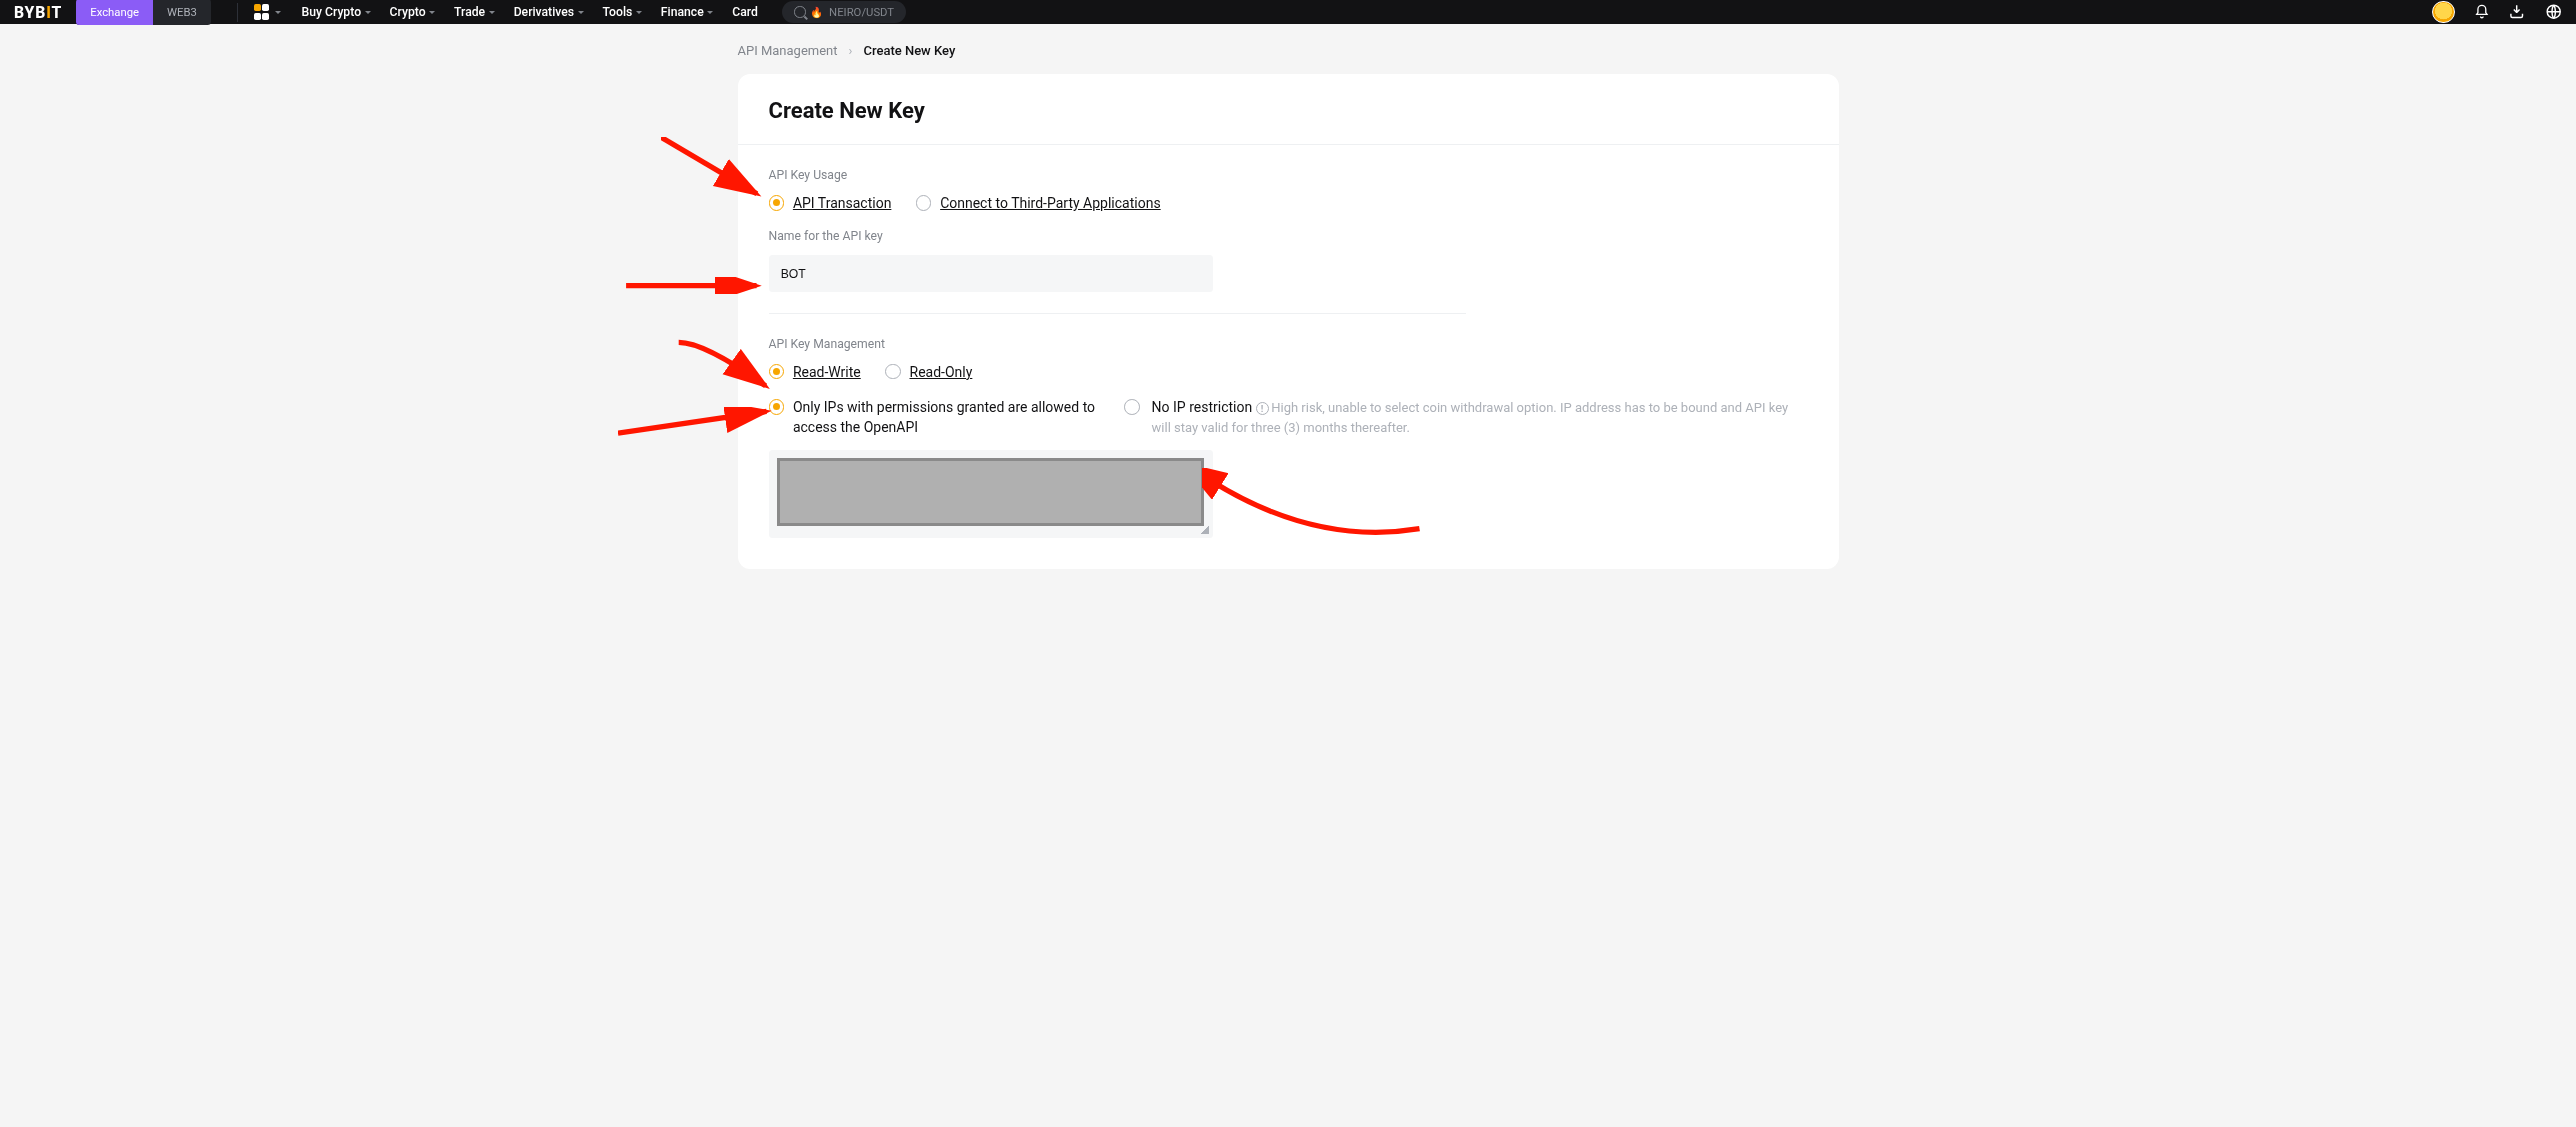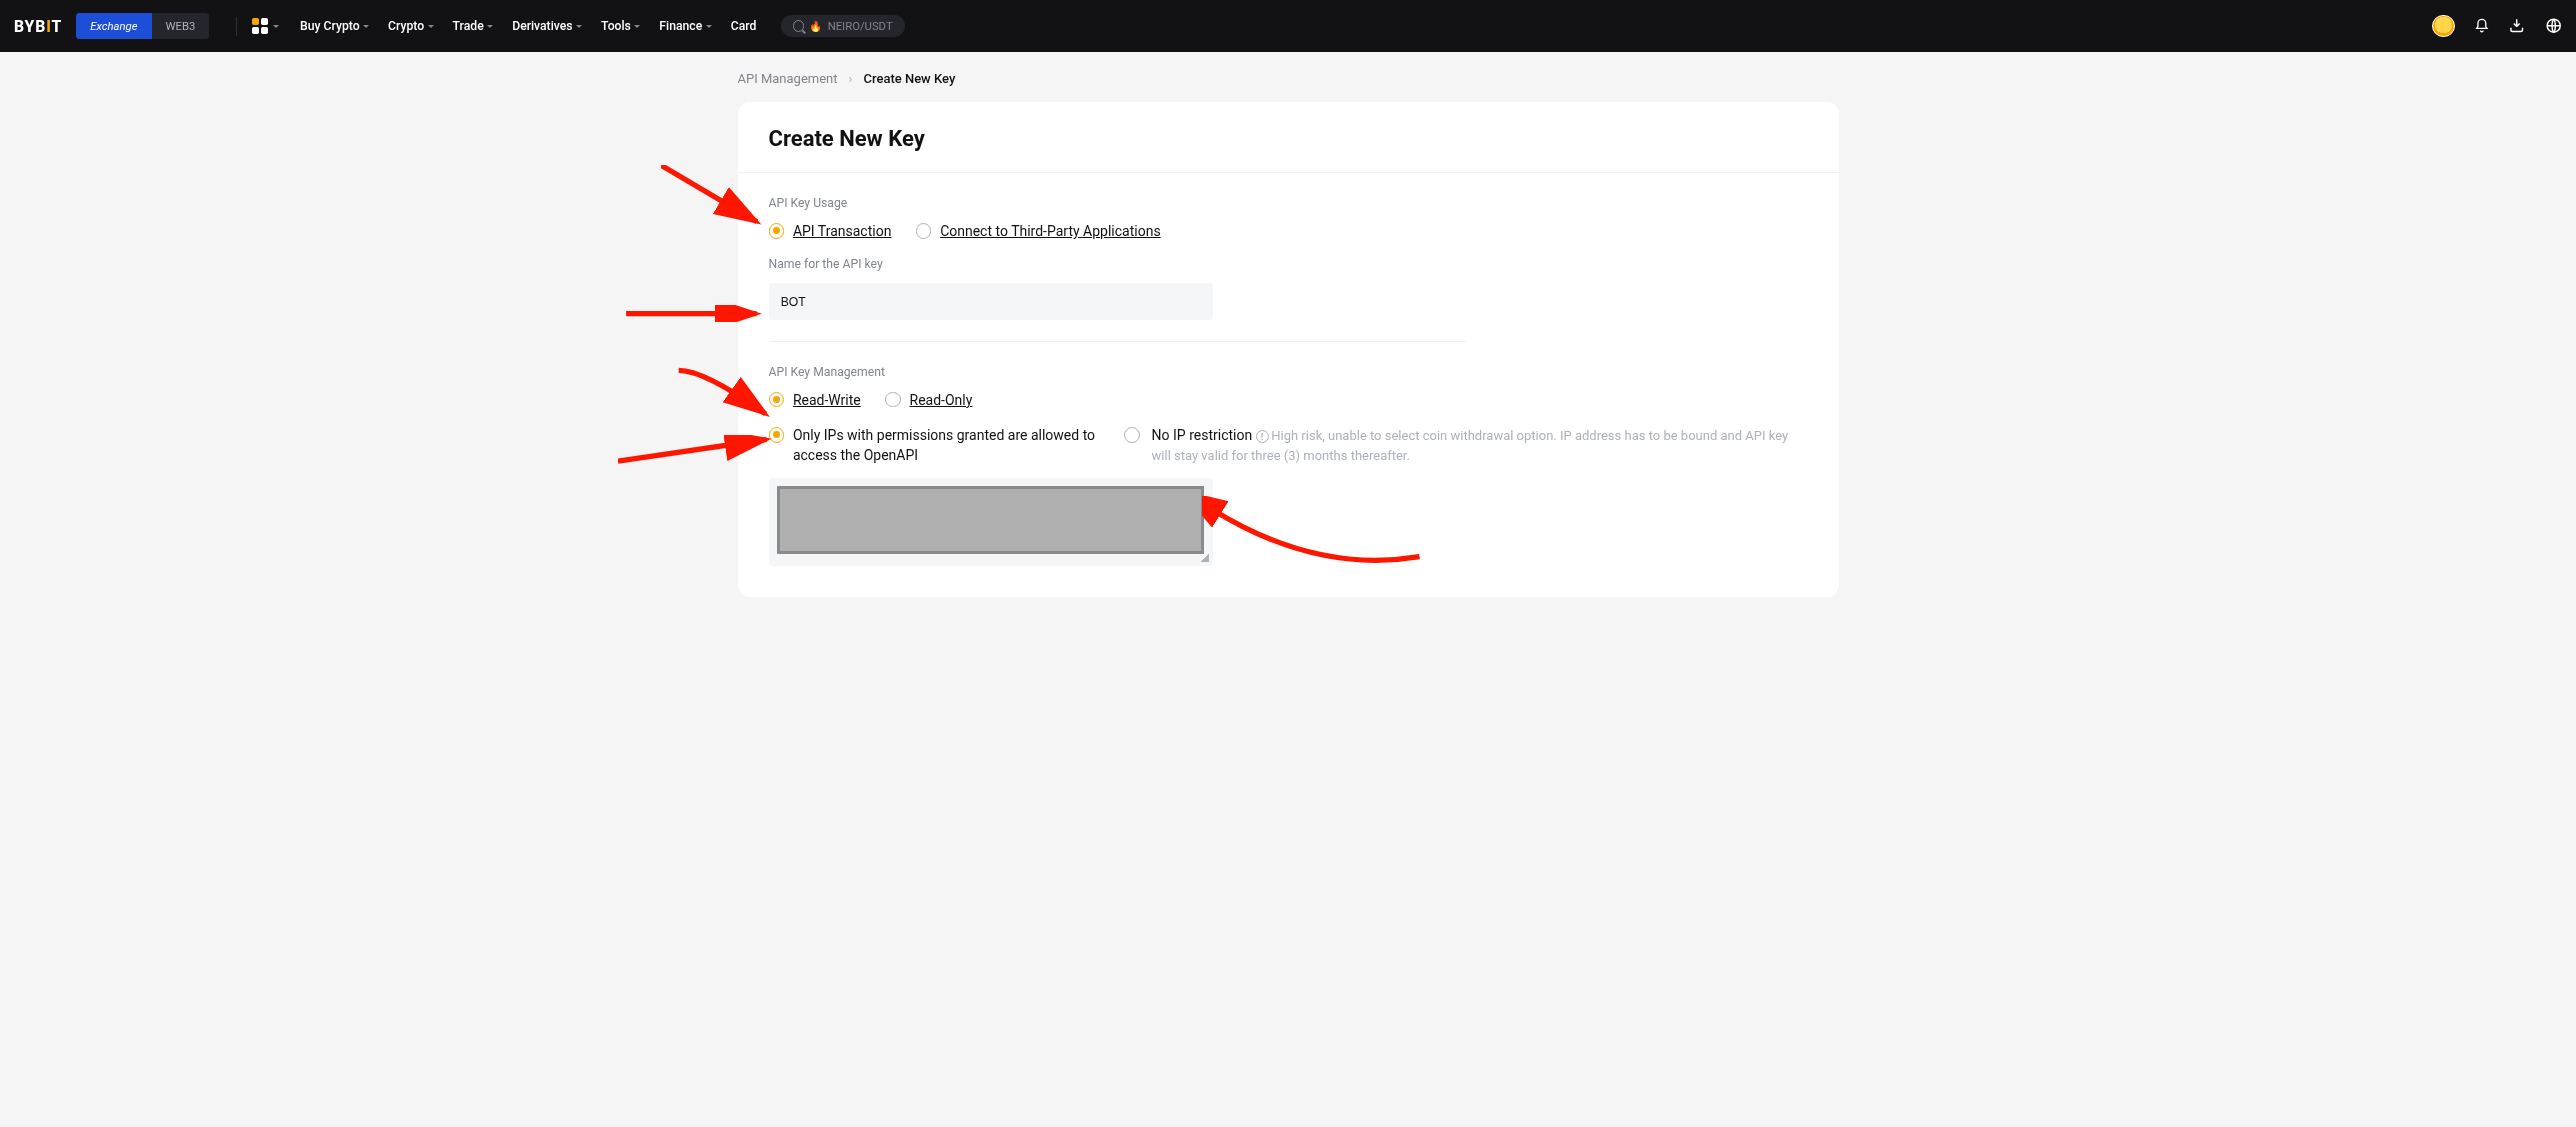--- a/index.html
+++ b/index.html
@@ -1,24 +1,24 @@
 <!DOCTYPE html>
 <html style="font-size:14px"><head>
 <meta charset="utf-8">
 <style>
 * { margin: 0; padding: 0; box-sizing: border-box; }
 body { font-family: -apple-system, BlinkMacSystemFont, "Segoe UI", Roboto, Helvetica, Arial, sans-serif; background: #f5f5f5; color: #121214; }
 
 
-.header { background: #121214; height: 52px; display: flex; align-items: center; padding: 0 14px; gap: 7px; }
+.header { background: #121214; height: 24px; display: flex; align-items: center; padding: 0 14px; gap: 7px; }
 .logo { font-weight: 800; font-size: 15.7px; color: #fff; letter-spacing: 0.9px; margin-right: 7px; }
 .logo .i { color: #f7a600; }
 .tab-switch { display: flex; background: #24262b; border-radius: 3.5px; overflow: hidden; margin-right: 10.5px; }
 .tab-switch .tab { padding: 6.1px 14px; font-size: 11.3px; color: #adb1b8; cursor: pointer; }
-.tab-switch .tab.active { background: #1d4ed8; color: #fff; font-style: italic; }
+.tab-switch .tab.active { background: #8b5cf6; color: #fff; }
 .vdiv { width: 0.9px; height: 19px; background: #2d3038; margin: 0 8.7px; }
 .grid-icon { width: 15.7px; height: 15.7px; display: grid; grid-template-columns: 1fr 1fr; grid-template-rows: 1fr 1fr; gap: 1.7px; }
 .grid-icon span { background: #fff; border-radius: 1.7px; }
 .grid-icon span:first-child { background: #f7a600; }
 .nav { display: flex; align-items: center; gap: 19px; margin-left: 14px; }
 .nav-item { color: #fff; font-size: 12.2px; font-weight: 500; display: flex; align-items: center; gap: 3.5px; cursor: pointer; }
 .caret { width: 0; height: 0; border-left: 3.5px solid transparent; border-right: 3.5px solid transparent; border-top: 3.5px solid #81858c; }
 .search { display: flex; align-items: center; background: #24262b; border-radius: 15.7px; padding: 4.4px 12.2px; margin-left: 17.4px; gap: 5.2px; min-width: 113px; }
 .search-icon { width: 11.3px; height: 11.3px; border: 1.7px solid #81858c; border-radius: 50%; position: relative; }
 .search-icon::after { content: ""; position: absolute; width: 1.7px; height: 4.4px; background: #81858c; bottom: -3.5px; right: -1.7px; transform: rotate(-45deg); }

